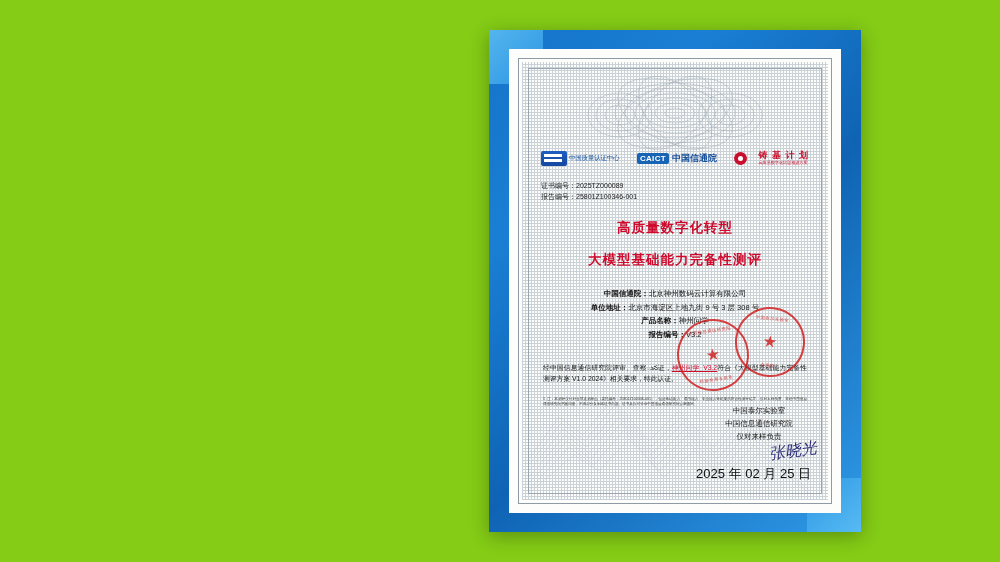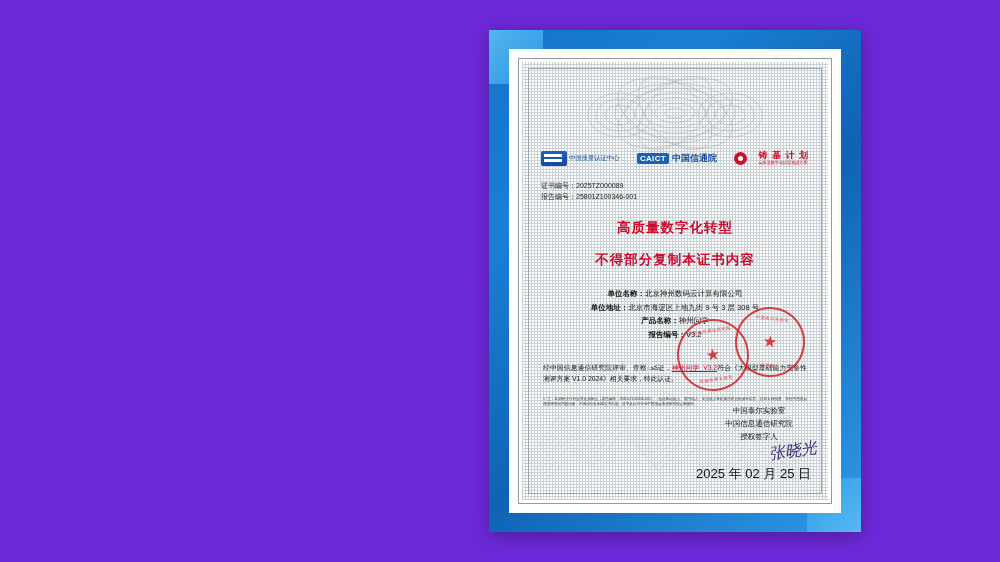--- a/index.html
+++ b/index.html
@@ -8,21 +8,21 @@
     width: 1000px;
     height: 562px;
     overflow: hidden;
     background: #6f8f7f;
     font-family: "Liberation Sans", sans-serif;
   }
   #stage {
     position: relative;
     width: 1000px;
     height: 562px;
-    background: #6d28d9;
+    background: #84cc16;
   }
 
   
   .cert-outer {
     position: absolute;
     left: 489px;
     top: 30px;
     width: 372px;
     height: 502px;
     background: linear-gradient(135deg, #1473c8 0%, #1a7fd4 25%, #0f63b4 55%, #2f9ae6 100%);
@@ -397,26 +397,26 @@
           <div>
             <span>证书编号：</span><span>2025TZ000089</span>
           </div>
           <div>
             <span>报告编号：</span><span>25801Z100346-001</span>
           </div>
         </div>
 
         <div class="title-block">
           <div class="title-1">高质量数字化转型</div>
-          <div class="title-2">不得部分复制本证书内容</div>
+          <div class="title-2">大模型基础能力完备性测评</div>
         </div>
 
         <div class="fields">
           <div>
-            <span class="lbl">单位名称：</span><span>北京神州数码云计算有限公司</span>
+            <span class="lbl">中国信通院：</span><span>北京神州数码云计算有限公司</span>
           </div>
           <div>
             <span class="lbl">单位地址：</span><span>北京市海淀区上地九街 9 号 3 层 308 号</span>
           </div>
           <div>
             <span class="lbl">产品名称：</span><span>神州问学</span>
           </div>
           <div>
             <span class="lbl">报告编号：</span><span>V3.2</span>
           </div>
@@ -441,21 +441,21 @@
         <div class="seal seal-2">
           <div class="seal-top-text">中国泰尔实验室</div>
           <div class="seal-star">★</div>
           <div class="seal-bottom-text">专用章</div>
         </div>
       </div>
 
       <div class="issuer">
         <div>中国泰尔实验室</div>
         <div>中国信息通信研究院</div>
-        <div>授权签字人</div>
+        <div>仅对来样负责</div>
       </div>
 
       <div class="signature">张晓光</div>
       <div class="issue-date">2025 年 02 月 25 日</div>
 
     </div>
   </div>
 
 </div>
 

